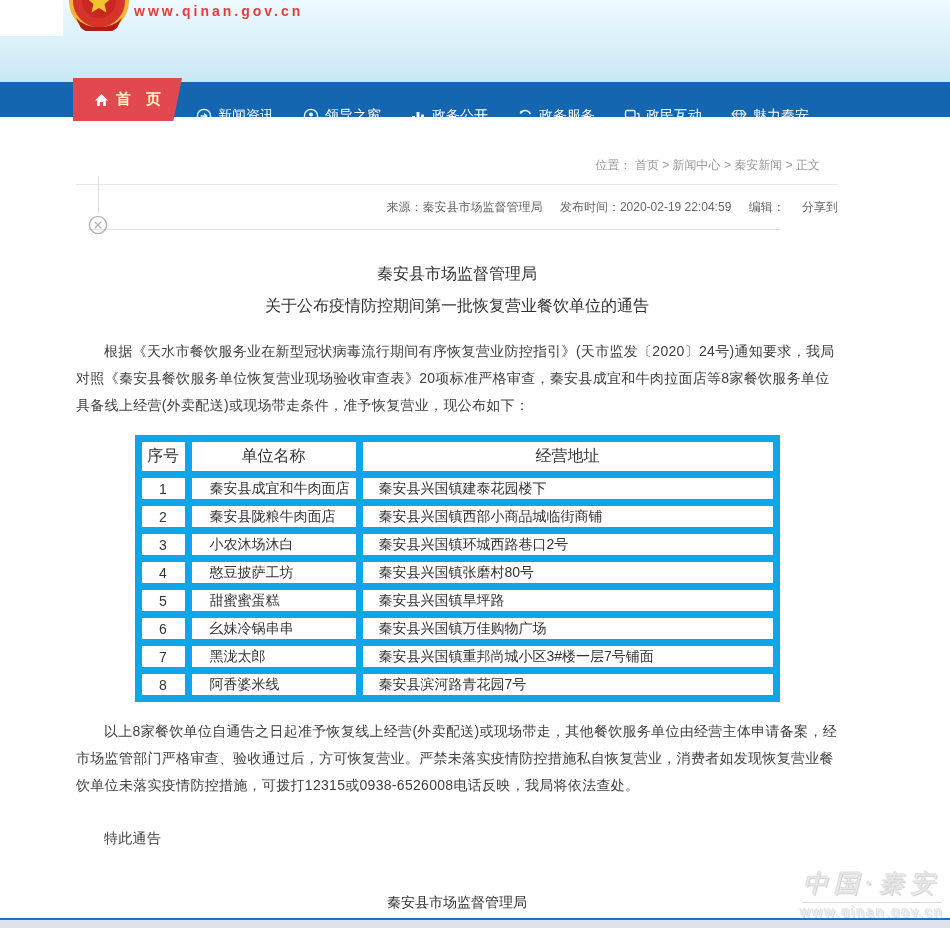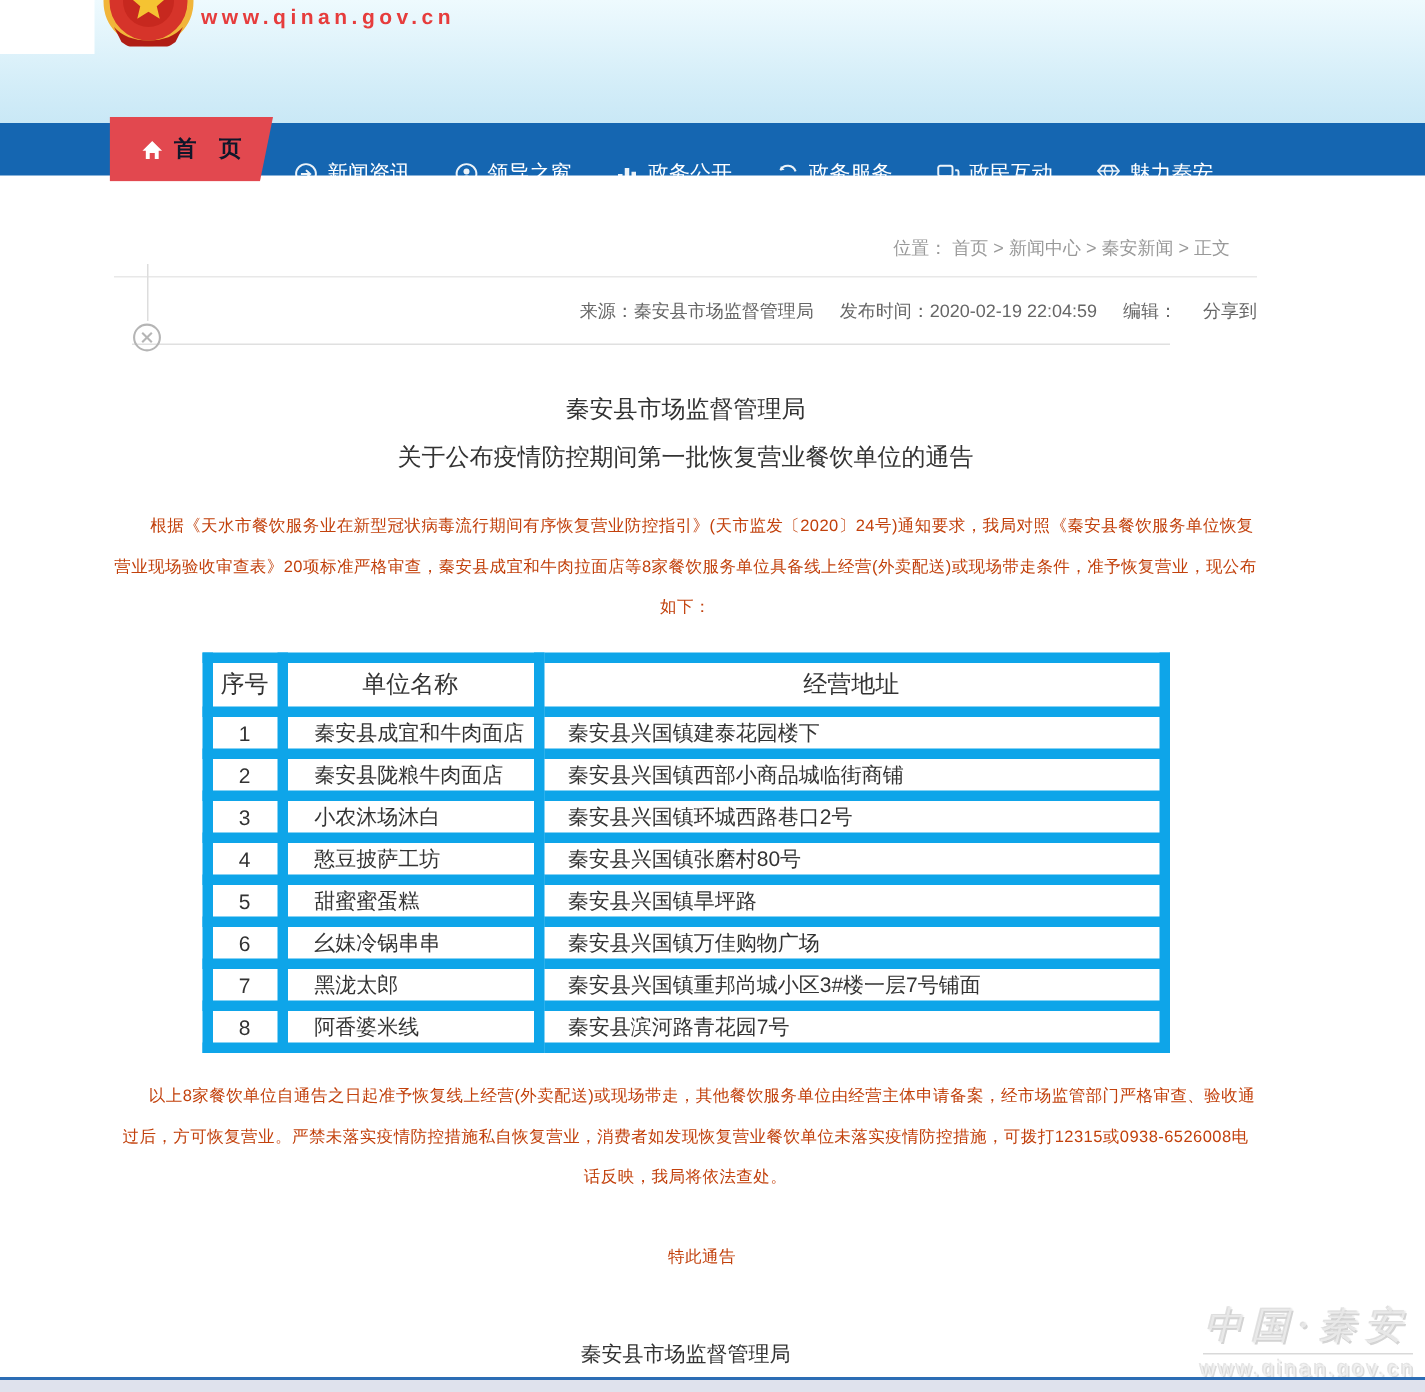--- a/index.html
+++ b/index.html
@@ -12,21 +12,21 @@
     background:linear-gradient(#eefafe 0%, #d3edf8 70%, #c9e8f6 100%); }
   .banner-corner { position:absolute; left:0; top:0; width:63px; height:36px; background:#fff; }
   .emblem { position:absolute; left:68px; top:0; width:62px; height:31px; overflow:hidden; }
   .emblem svg { position:relative; top:-30px; }
   .site-url { position:absolute; left:134px; top:3px; color:#e63c3c; font-weight:bold;
     font-size:14px; letter-spacing:3px; }
 
   
   .navbar { position:relative; height:35px; background:#1566b1; }
   .nav-home { position:absolute; left:73px; top:-4px; width:109px; height:43px;
-    background:#e2484f; color:#0f172a; display:flex; align-items:center; justify-content:center;
+    background:#e2484f; color:#fef9c3; display:flex; align-items:center; justify-content:center;
     font-size:15px; font-weight:bold; clip-path:polygon(0 0,100% 0,92% 100%,0 100%);
     z-index:2; cursor:pointer; }
   .nav-home .glyph { margin-right:7px; display:flex; }
   .nav-items { position:absolute; left:196px; top:0; height:35px; display:flex; align-items:center;margin-top:16px; }
   .nav-item { display:flex; align-items:center; color:#fff; font-size:14px; width:107px;
     cursor:pointer; }
   .nav-item .glyph { margin-right:6px; display:flex; opacity:.92; }
 
   
   .content { position:relative; background:#fff; padding:0 112px 0 76px; }
@@ -35,22 +35,22 @@
   .breadcrumb span { color:#999; }
   .crumb { cursor:pointer; }
   .article-title { margin-top:15px; text-align:center; font-size:20px; font-weight:bold;
     color:#333; letter-spacing:1px; }
   .meta { margin-top:14px; text-align:right; font-size:12px; color:#666; }
   .meta .gap { display:inline-block; width:14px; }
   .meta-divider { height:1px; background:#e0e0e0; margin:13px 58px 0 12px; }
 
   .doc-heading { text-align:center; font-size:16px; color:#333; line-height:32px; }
   .doc-heading.first { margin-top:28px; }
-  .para { font-size:11px; color:#c2410c; line-height:27px; text-indent:2em; margin-top:16px;
-    letter-spacing:.3px;text-align:center; }
+  .para { font-size:14px; color:#404040; line-height:27px; text-indent:2em; margin-top:16px;
+    letter-spacing:.3px; }
 
   table.units { border-collapse:collapse; margin:16px auto 0 auto; width:638px;
     table-layout:fixed; }
   table.units th, table.units td { border:7px solid #0ea5e9; color:#333; }
   table.units th { height:36px; font-size:16px; font-weight:normal; text-align:center; }
   table.units td { height:28px; font-size:14px; }
   .col-no { width:50px; } .col-name { width:171px; } .col-addr { width:417px; }
   td.c-no { text-align:center; }
   td.c-name { padding-left:18px; }
   td.c-addr { padding-left:16px; }

